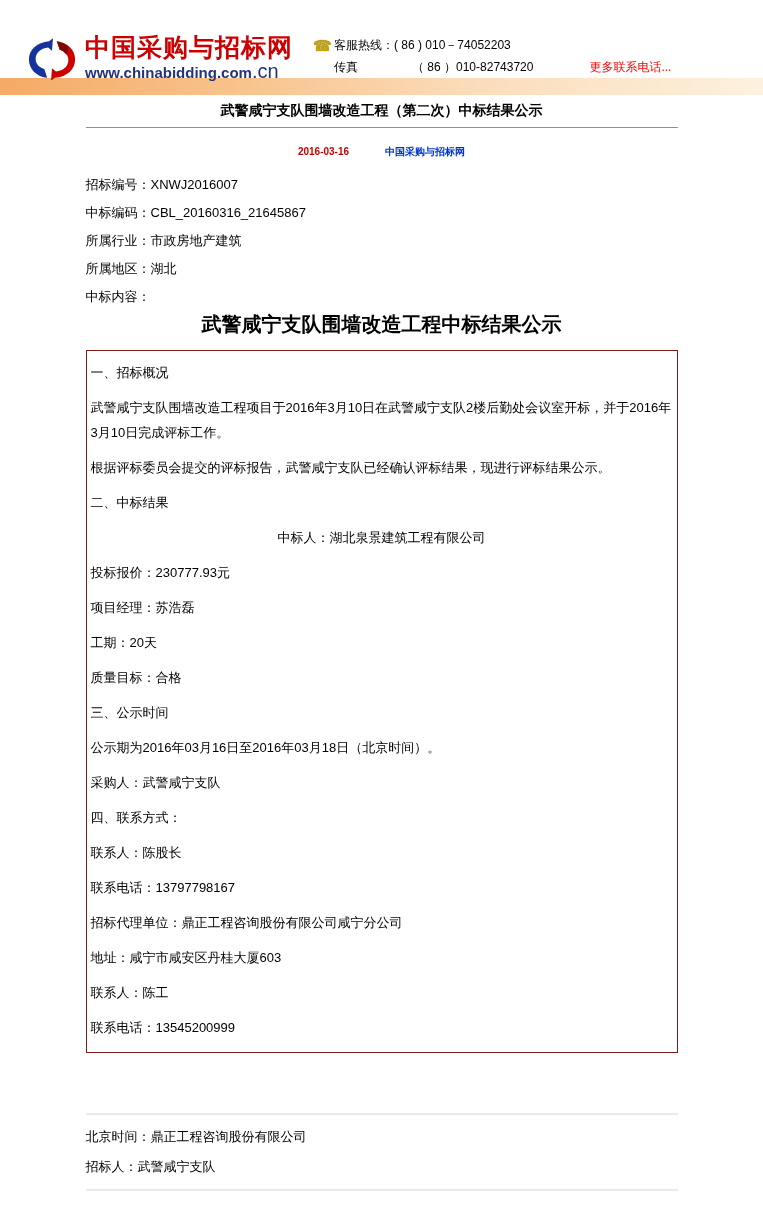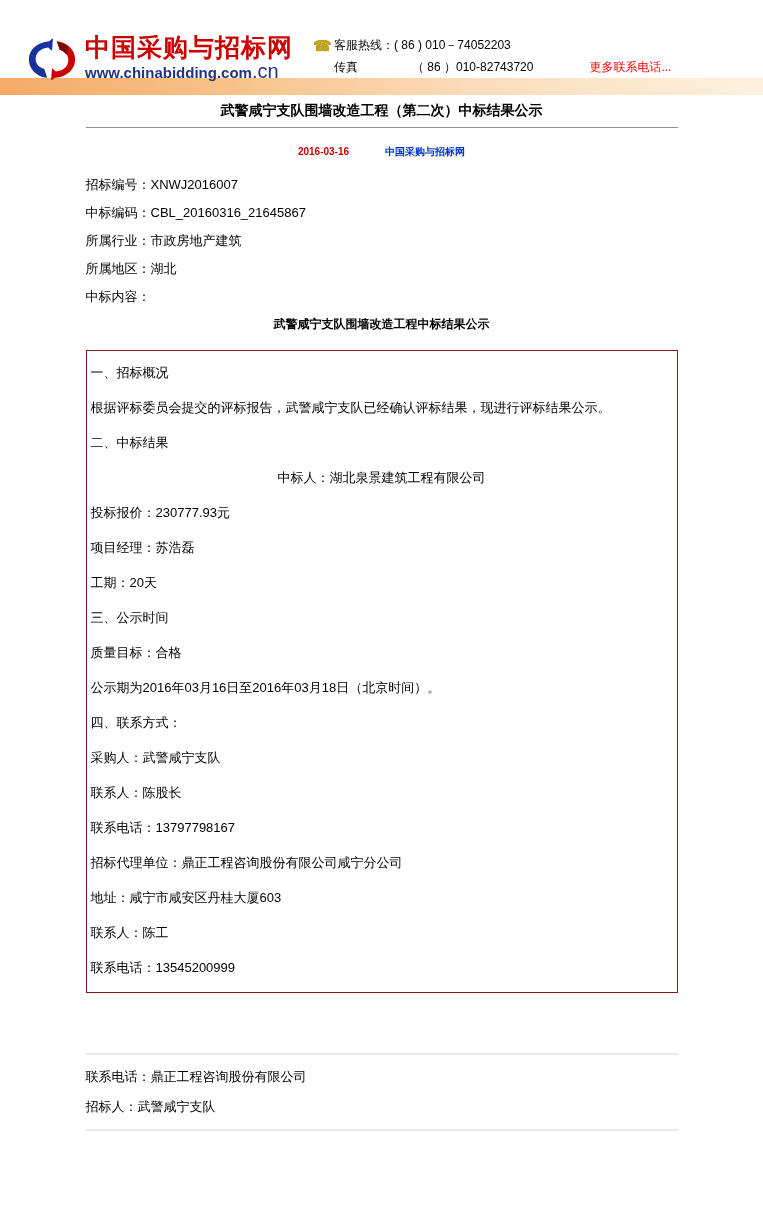--- a/index.html
+++ b/index.html
@@ -26,21 +26,21 @@
   .orange-bar { height:17px; background:linear-gradient(90deg,#f5aa66 0%,#f8c28a 30%,#fbdcba 62%,#fdf1de 100%); }
   
   .content { width:592px; margin:0 auto; font-size:13px; }
   .title { font-size:14px; font-weight:bold; text-align:center; margin:7px 0 0; line-height:17px; }
   .rule { border:0; border-top:1px solid #8f8f8f; margin:8px 0 0; height:0; }
   .dateline { text-align:center; margin-top:15px; font-weight:bold; font-size:10px; line-height:17px; }
   .dateline .date { color:#cc0000; margin-right:36px; }
   .dateline .source { color:#0033cc; text-decoration:none; cursor:pointer; }
   .meta { margin-top:16px; }
   .meta p { margin:0 0 11px; line-height:17px; }
-  .subtitle { font-size:12px; font-weight:bold; text-align:center; margin:4px 0 17px; line-height:17px; }
+  .subtitle { font-size:20px; font-weight:bold; text-align:center; margin:4px 0 17px; line-height:17px; }
   .notice-box { border:1px solid #7f1d1d; padding:9px 4px 2px 4px; }
   .notice-box p { margin:0 0 10px; line-height:25px; font-size:13px; }
   .notice-box p.center { text-align:center; }
   
   .post-footer { margin-top:60px; }
   .sep { height:2px; background:#e9e9e9; }
   .post-footer p { margin:14px 0; line-height:16px; font-size:13px; }
 </style>
 </head>
 <body>
@@ -83,39 +83,40 @@
   <div class="meta">
       <p>招标编号：XNWJ2016007</p>
       <p>中标编码：CBL_20160316_21645867</p>
       <p>所属行业：市政房地产建筑</p>
       <p>所属地区：湖北</p>
       <p>中标内容：</p>
     </div>
   <h2 class="subtitle">武警咸宁支队围墙改造工程中标结果公示</h2>
   <div class="notice-box">
       <p>一、招标概况</p>
+      <p>武警咸宁支队围墙改造工程项目于2016年3月10日在武警咸宁支队2楼后勤处会议室开标，并于2016年3月10日完成评标工作。</p>
       <p>根据评标委员会提交的评标报告，武警咸宁支队已经确认评标结果，现进行评标结果公示。</p>
       <p>二、中标结果</p>
       <p class="center">中标人：湖北泉景建筑工程有限公司</p>
       <p>投标报价：230777.93元</p>
       <p>项目经理：苏浩磊</p>
       <p>工期：20天</p>
+      <p>质量目标：合格</p>
       <p>三、公示时间</p>
-      <p>质量目标：合格</p>
       <p>公示期为2016年03月16日至2016年03月18日（北京时间）。</p>
+      <p>采购人：武警咸宁支队</p>
       <p>四、联系方式：</p>
-      <p>采购人：武警咸宁支队</p>
       <p>联系人：陈股长</p>
       <p>联系电话：13797798167</p>
       <p>招标代理单位：鼎正工程咨询股份有限公司咸宁分公司</p>
       <p>地址：咸宁市咸安区丹桂大厦603</p>
       <p>联系人：陈工</p>
       <p>联系电话：13545200999</p>
     </div>
   <div class="post-footer">
     <div class="sep"></div>
     <div>
-        <p>联系电话：鼎正工程咨询股份有限公司</p>
+        <p>北京时间：鼎正工程咨询股份有限公司</p>
         <p>招标人：武警咸宁支队</p>
       </div>
     <div class="sep"></div>
   </div>
 </div>
 
 </body></html>

